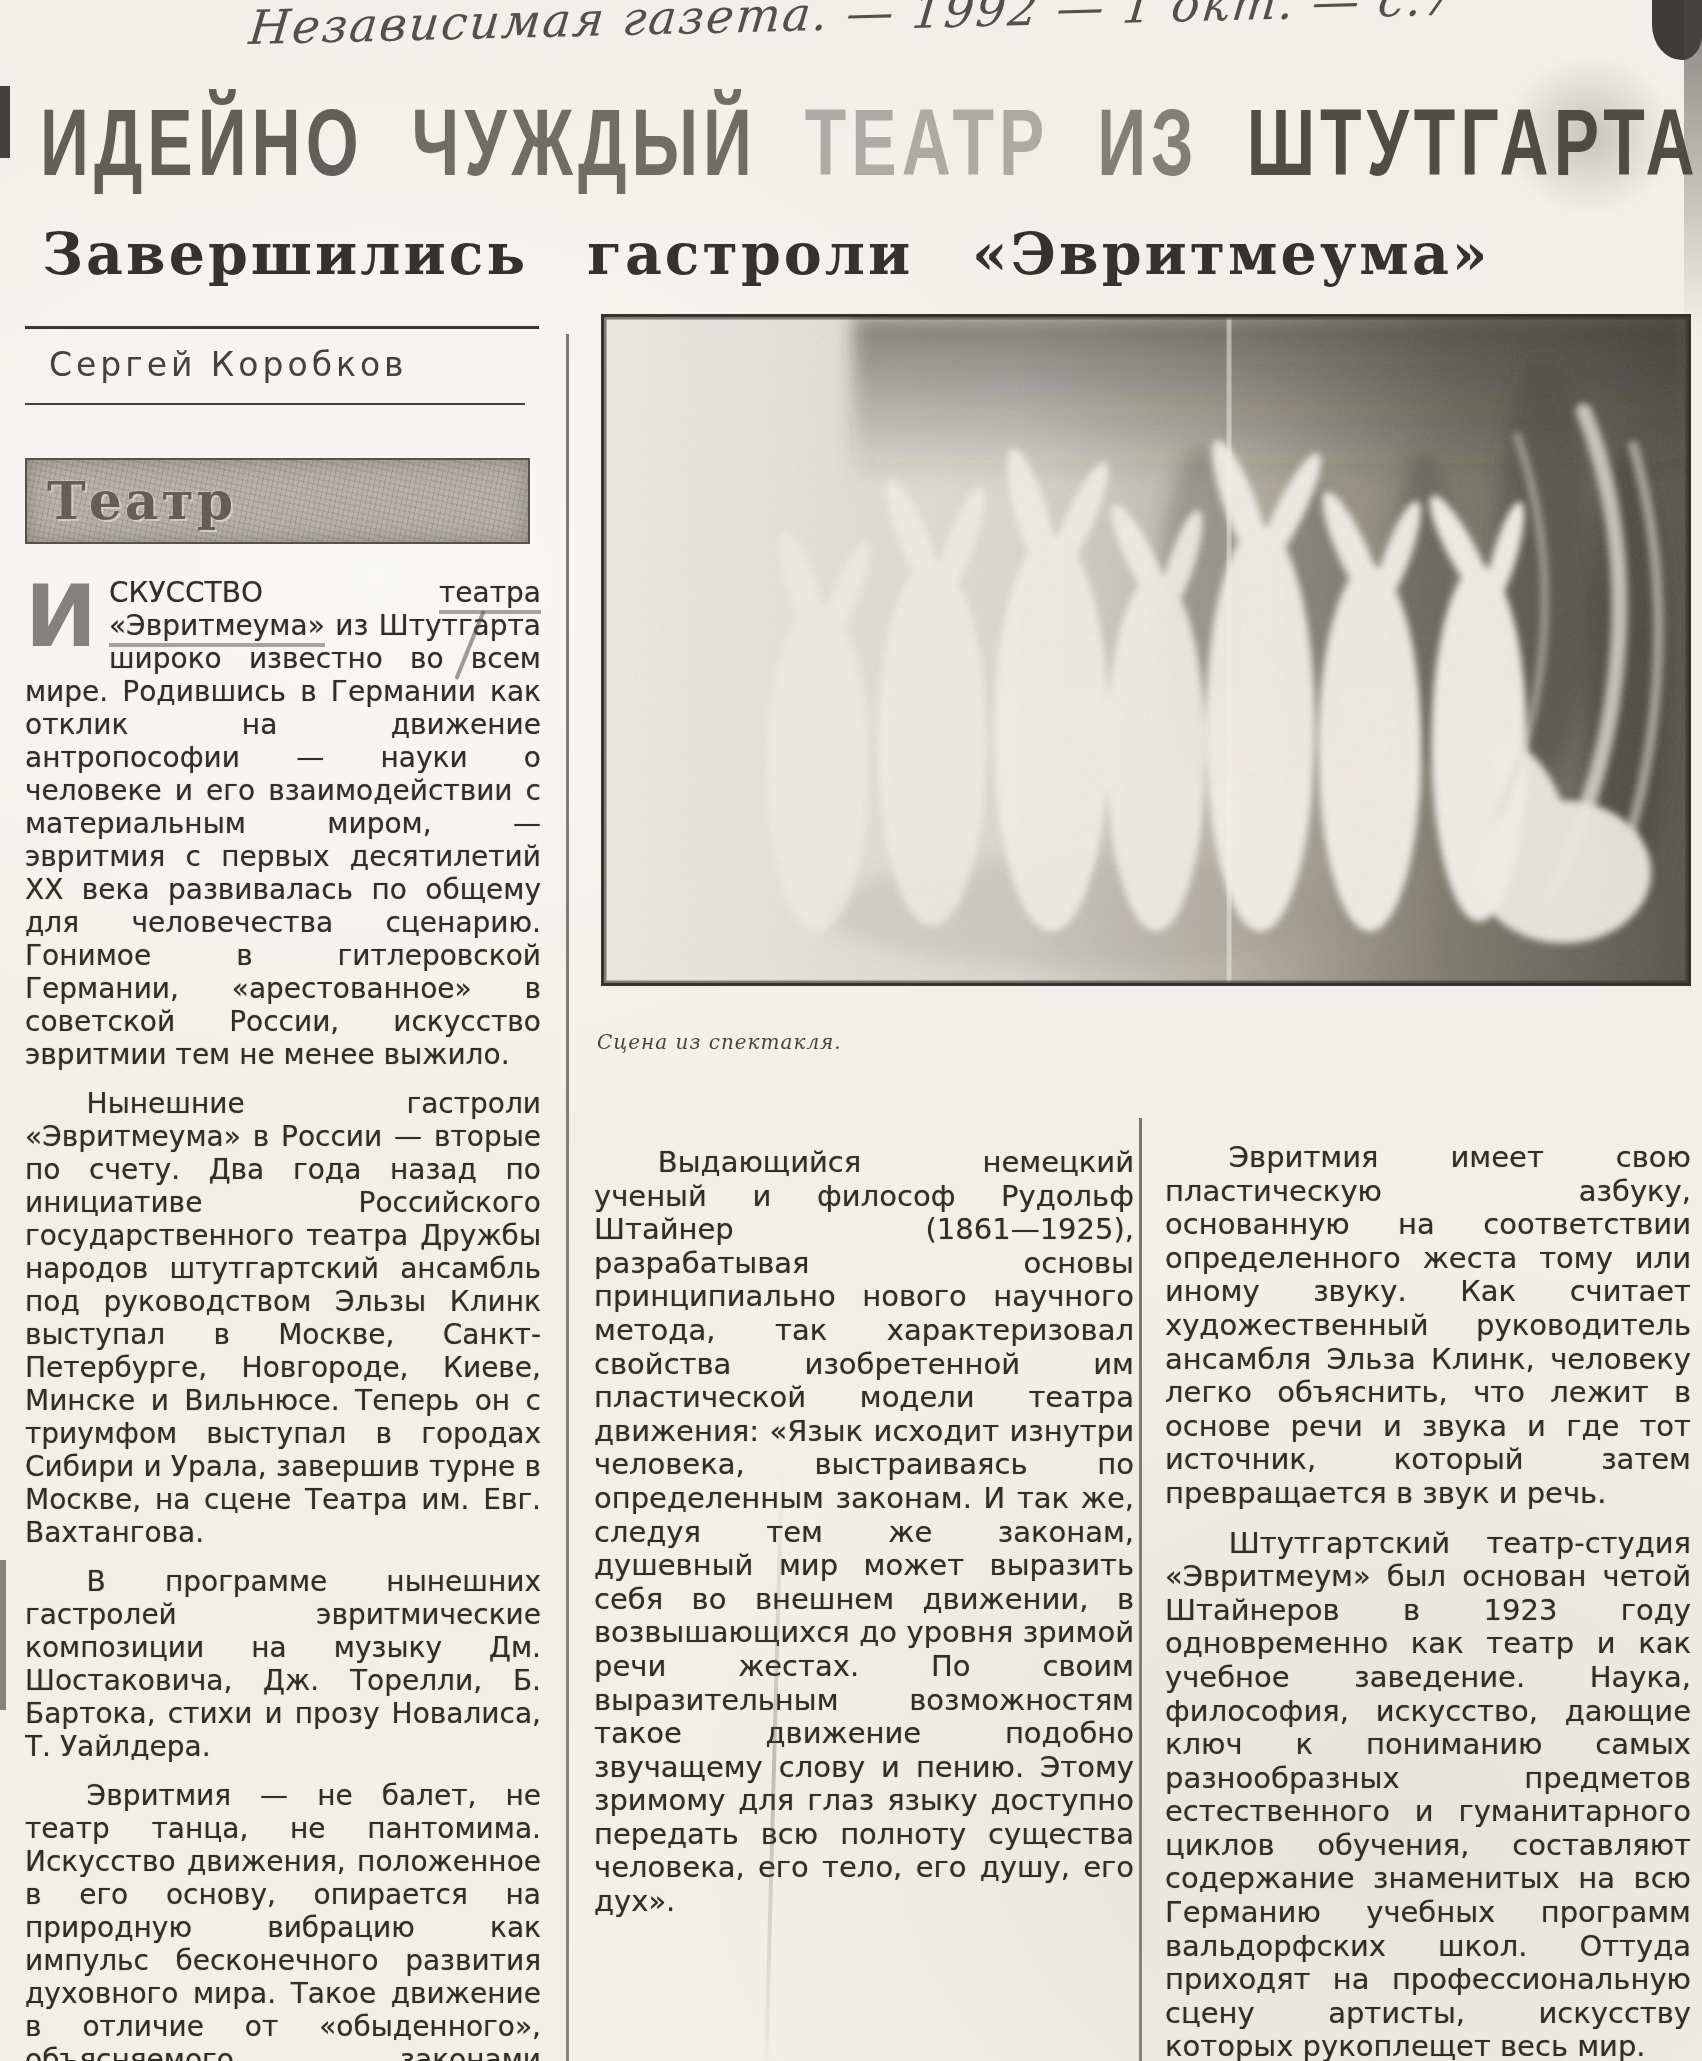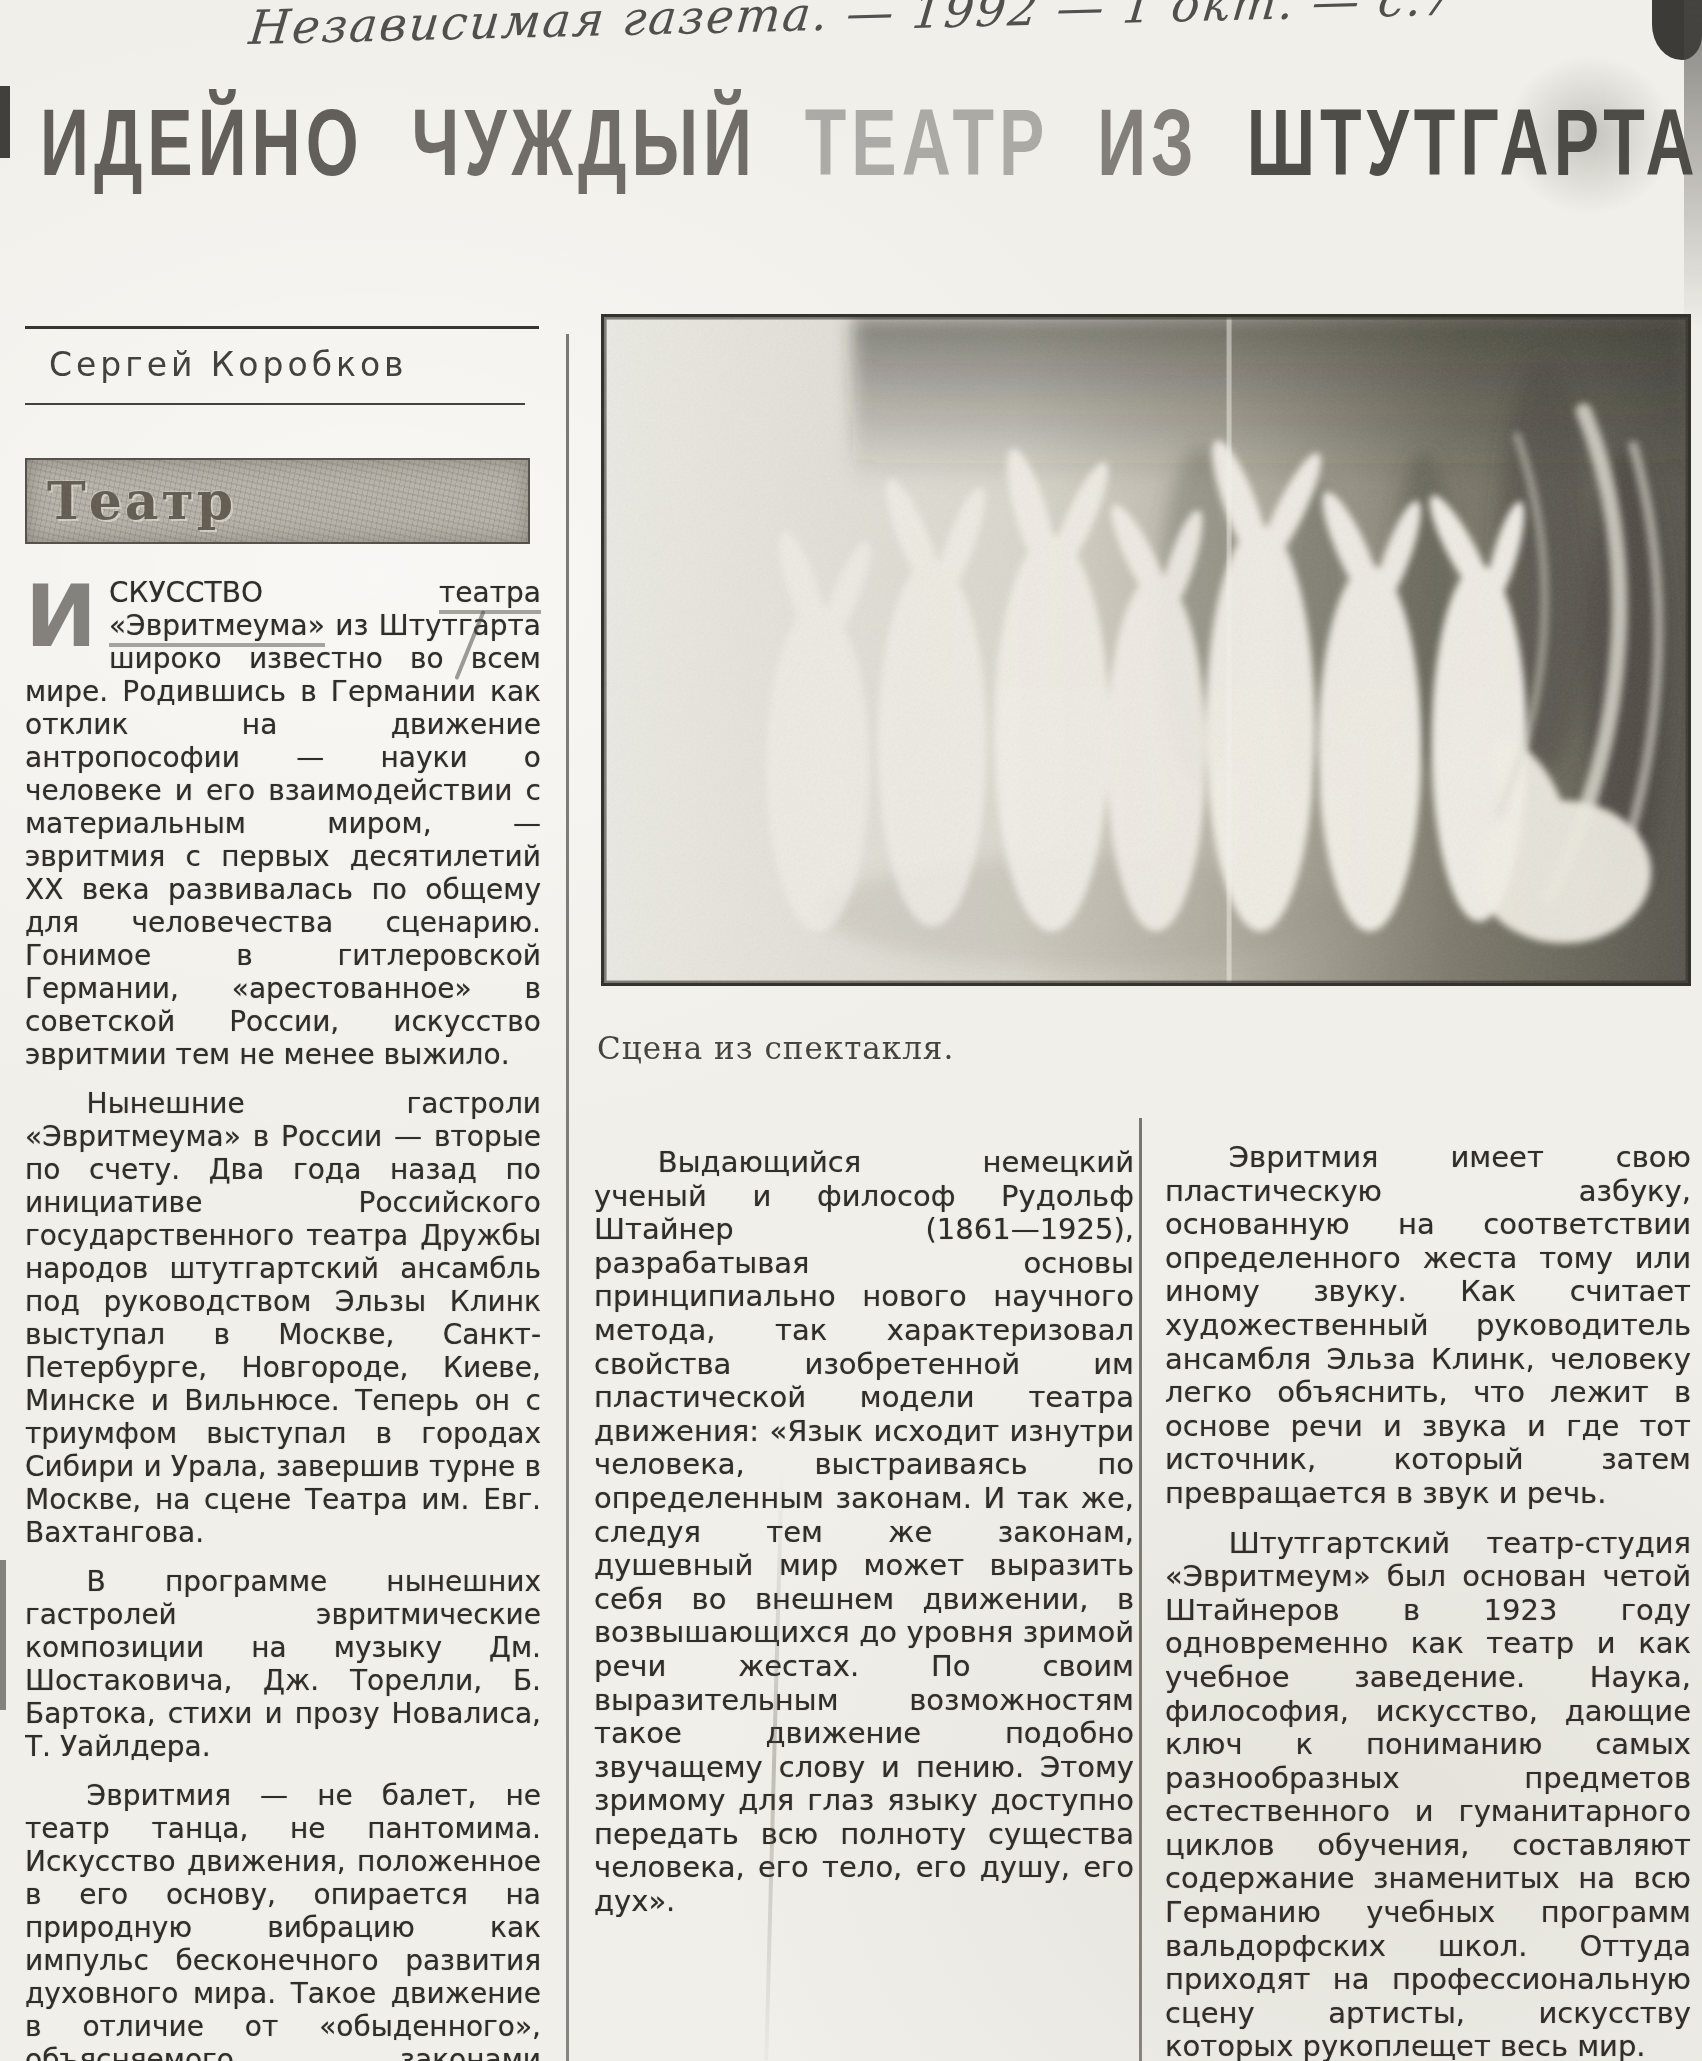--- a/index.html
+++ b/index.html
@@ -57,21 +57,21 @@
   
   .vrule{position:absolute;width:3px;background:linear-gradient(#45433f,#5b584f);opacity:.7;}
   .vrule-1{left:566px;top:334px;height:1727px;}
   .vrule-2{left:1139px;top:1118px;height:943px;}
   
   .photo{position:absolute;left:601px;top:314px;width:1090px;height:672px;margin:0;
     border:3px solid #34322d;box-sizing:border-box;background:#e9e6df;}
   .photo svg{display:block;width:100%;height:100%;}
   .caption{
     position:absolute;left:597px;top:1030px;
-    font-family:"DejaVu Serif",serif;font-size:31px;
+    font-family:"DejaVu Serif",serif;font-style:italic;font-size:20px;
     letter-spacing:1px;color:#35322d;opacity:.9;text-align:right;
   }
   
   .col{position:absolute;text-align:justify;overflow:hidden;color:#312e29;
        text-shadow:0 0 1px rgba(46,43,39,.5);}
   .col p{margin:0;}
   .col p.indent{text-indent:2.2em;}
   .col p + p{margin-top:16px;}
   .col-left{left:25px;top:576px;width:516px;height:1485px;font-size:28px;line-height:33px;}
   .col-middle{left:594px;top:1146px;width:540px;height:915px;font-size:29px;line-height:33.6px;}
@@ -98,20 +98,21 @@
 </style>
 </head>
 <body>
 
 <div class="page">
 
   <div class="handwritten">Независимая газета. — 1992 — 1 окт. — с.7</div>
 
   <h1 class="headline"><span class="hw hw0">ИДЕЙНО</span> <span class="hw hw1">ЧУЖДЫЙ</span> <span class="hw hw2">ТЕАТР</span> <span class="hw hw3">ИЗ</span> <span class="hw hw4">ШТУТГАРТА</span></h1>
 
+  <h2 class="subheadline">Завершились гастроли «Эвритмеума»</h2>
 
   <div class="byline-block">
     <div class="rule"></div>
     <div class="byline">Сергей Коробков</div>
     <div class="rule rule-bottom"></div>
   </div>
 
   <div class="section-box">
     <span class="section-label">Театр</span>
   </div>

